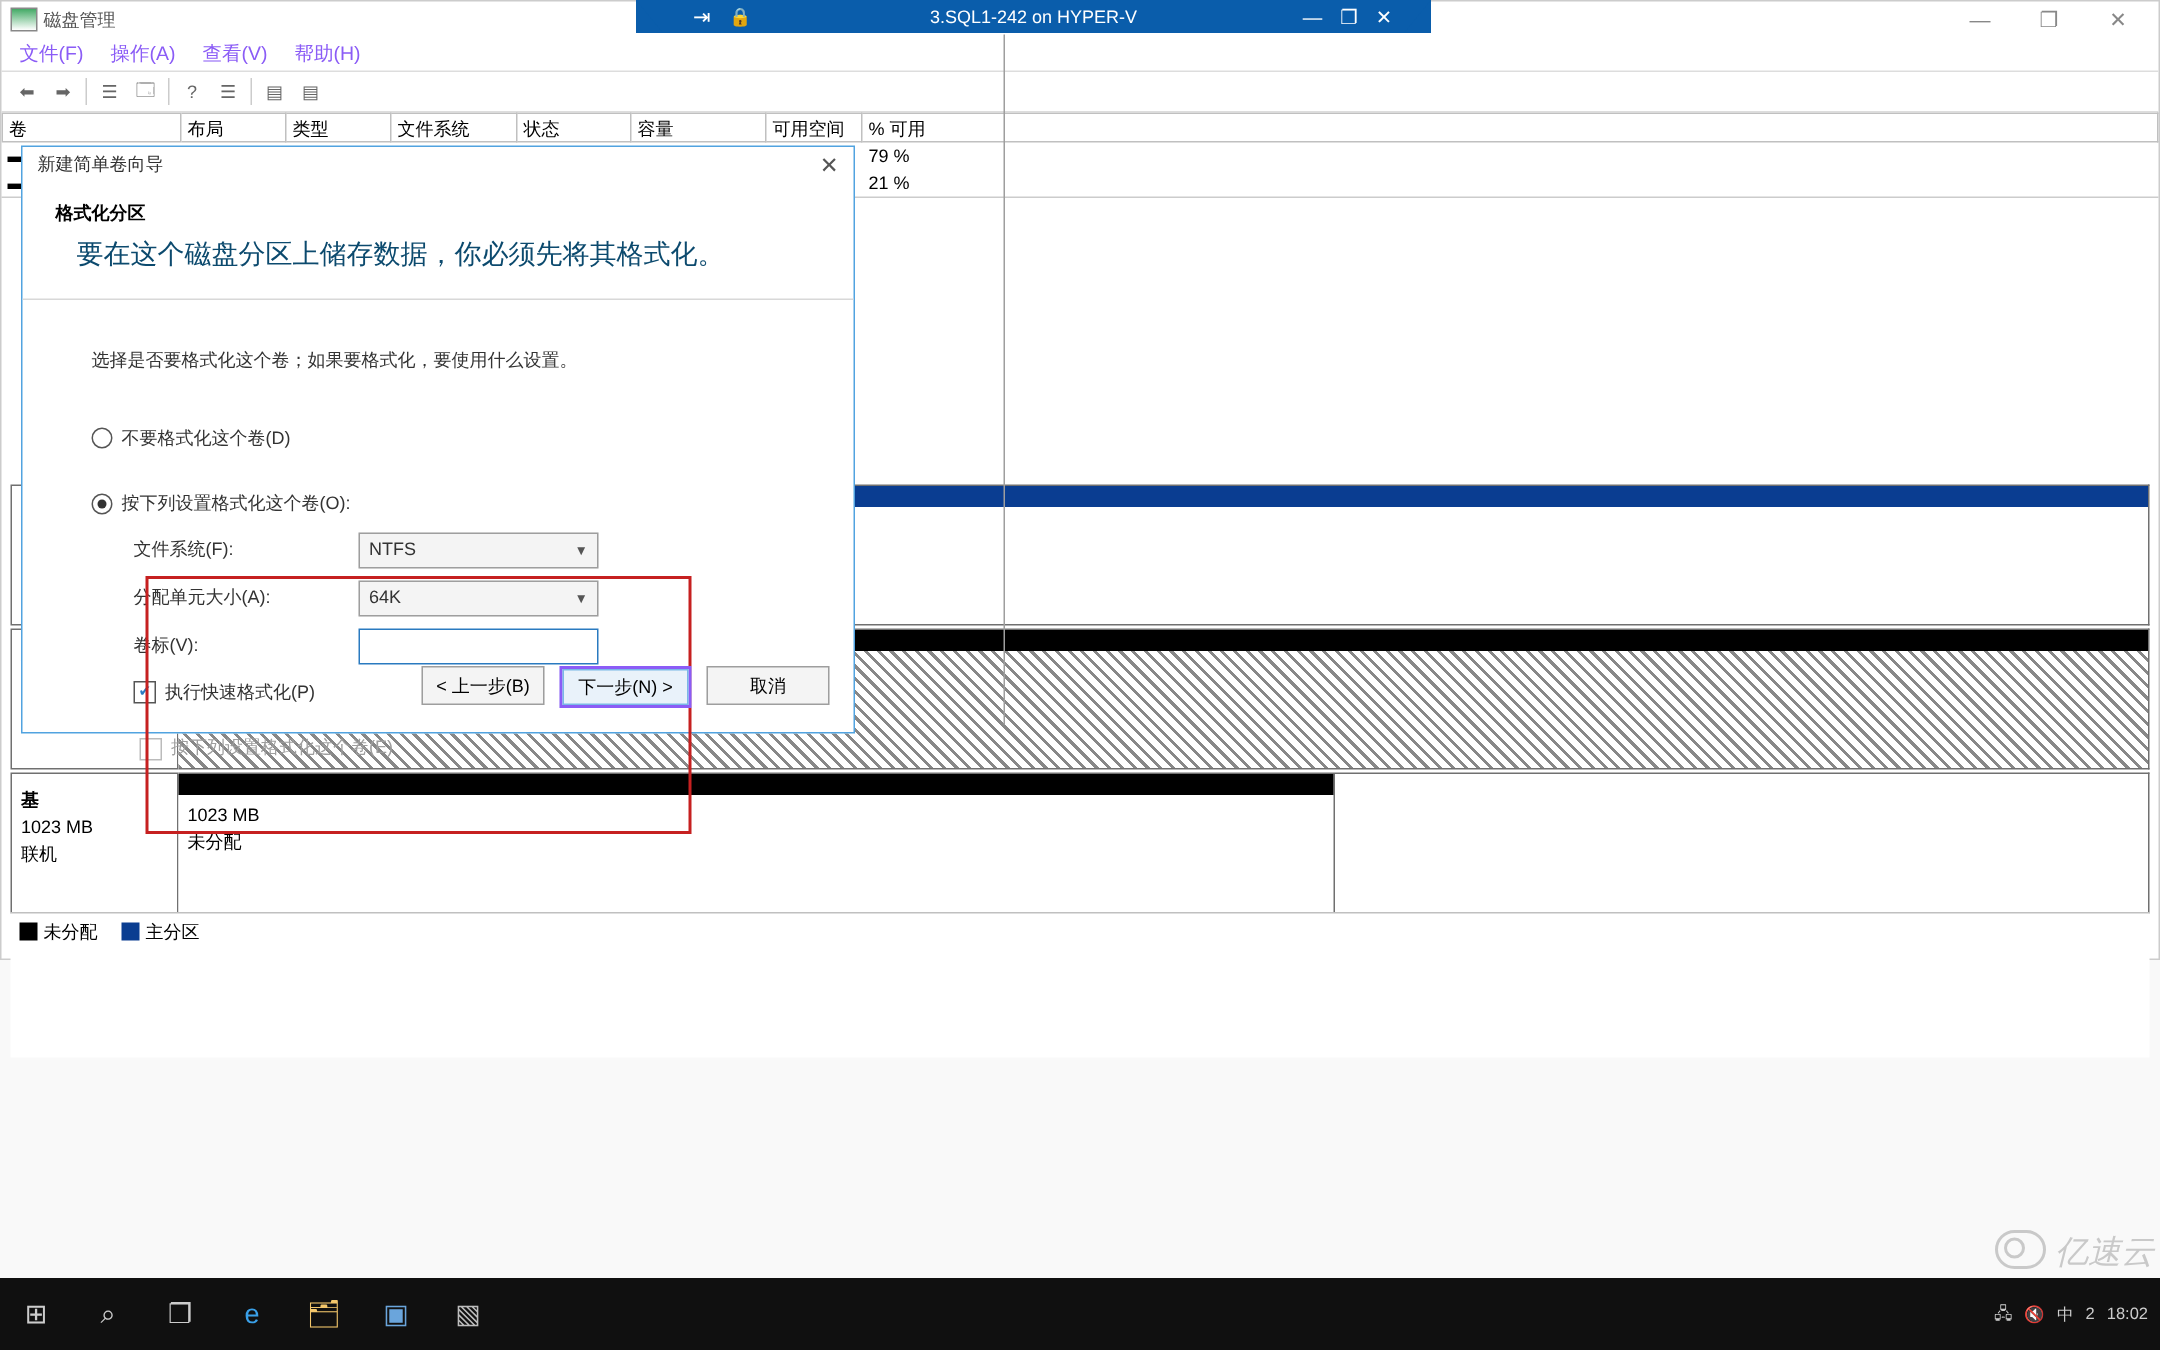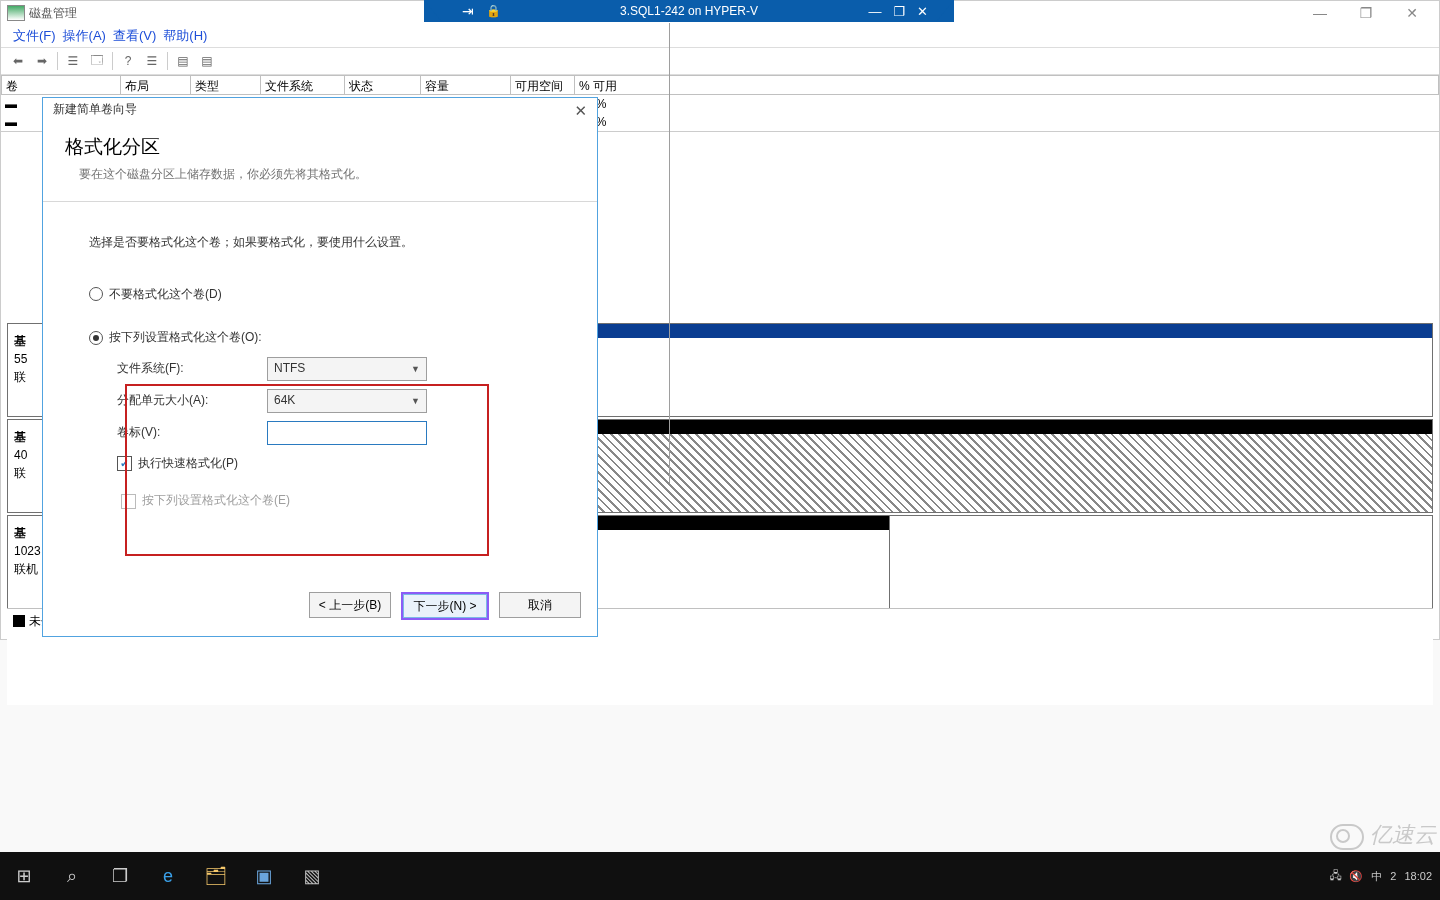--- a/index.html
+++ b/index.html
@@ -13,21 +13,21 @@
   
   .hv-bar{position:absolute;left:423px;top:-1px;height:22px;background:#0a5dab;color:#fff;
           display:flex;align-items:center;width:530px;font-size:12px;z-index:5}
   .hv-slope-l{border-left:18px solid transparent;border-top:22px solid #0a5dab;width:0;height:0;}
   .hv-slope-r{border-right:18px solid transparent;border-top:22px solid #0a5dab;width:0;height:0;}
   .hv-bar-inner{flex:1;height:22px;background:#0a5dab;display:flex;align-items:center;justify-content:center;position:relative}
   .hv-bar .pin{position:absolute;left:20px;font-size:14px}
   .hv-bar .lock{position:absolute;left:44px;font-size:12px}
   .hv-bar .btns{position:absolute;right:0;display:flex;gap:12px;font-size:13px;margin-right:8px}
   
-  .menu-bar{height:22px;line-height:22px;display:flex;gap:3px;padding-left:10px;font-size:13px;color:#1d4ed8}
+  .menu-bar{height:22px;line-height:22px;display:flex;gap:14px;padding-left:10px;font-size:13px;color:#8b5cf6}
   .menu-bar span{padding:0 2px}
   .tool-bar{height:26px;border-top:1px solid #ddd;border-bottom:1px solid #ddd;display:flex;align-items:center;padding-left:6px;gap:2px}
   .tb-icn{width:22px;height:20px;display:flex;align-items:center;justify-content:center;font-size:12px;color:#666}
   .tb-sep{width:1px;height:18px;background:#ccc;margin:0 2px}
   
   .tbl-wrap{position:relative;border-bottom:1px solid #ccc}
   .tbl-hdr{display:flex;height:20px;line-height:20px;background:#fff;font-size:12px}
   .tbl-hdr div{border:1px solid #c0c0c0;border-left:none;padding-left:4px;box-sizing:border-box}
   .tbl-hdr div:first-child{border-left:1px solid #c0c0c0}
   .row{display:flex;height:18px;line-height:18px;font-size:12px}
@@ -35,26 +35,26 @@
   
   .disk-panels{position:absolute;left:6px;right:6px;top:322px;bottom:50px}
   .disk-row{display:flex;margin-bottom:2px}
   .disk-label{width:112px;border:1px solid #707070;padding:8px 6px;font-size:12px;line-height:1.5;box-sizing:border-box;background:#fff}
   .disk-body{flex:1;border:1px solid #707070;border-left:none;background:#fff;box-sizing:border-box;position:relative}
   .vol{position:absolute;top:0;bottom:0}
   .vol .cap{height:14px}
   .vol .txt{padding:4px 6px;font-size:12px;line-height:1.5}
   .hatch{background:repeating-linear-gradient(45deg,#888 0,#888 2px,#fff 2px,#fff 6px)}
   
-  .wizard{position:absolute;left:42px;top:97px;width:556px;height:540px;background:#fff;border:1px solid #51a3e0;z-index:20;box-sizing:border-box}
+  .wizard{position:absolute;left:14px;top:97px;width:556px;height:392px;background:#fff;border:1px solid #51a3e0;z-index:20;box-sizing:border-box}
   .wizard .w-title{height:22px;line-height:22px;padding-left:10px;font-size:12px;color:#333;position:relative}
   .wizard .w-close{position:absolute;right:10px;top:2px;font-size:15px;color:#555}
   .wizard .w-head{padding:14px 22px 6px 22px}
-  .wizard .w-head .h1{font-size:19px;font-weight:normal}
-  .wizard .w-head .h2{font-size:12px;margin-top:6px;color:#737373;padding-left:14px}
+  .wizard .w-head .h1{font-size:12px;font-weight:bold}
+  .wizard .w-head .h2{font-size:18px;margin-top:6px;color:#0c4a6e;padding-left:14px}
   .wizard .w-sep{height:1px;background:#d8d8d8;margin:12px 0 0 0}
   .wizard .w-body{padding:30px 46px;font-size:12px;color:#333;line-height:1.8}
   .wizard .w-foot{position:absolute;bottom:16px;right:16px;display:flex;gap:10px}
   .btn{width:82px;height:26px;border:1px solid #9e9e9e;background:#f4f4f4;font-size:12px;display:flex;align-items:center;justify-content:center;box-sizing:border-box}
   .btn.primary{border:2px solid #8b5cf6;background:#e9f2fa;width:88px;height:28px;outline:1px solid #7ab8e6;outline-offset:-3px}
   .redbox{border:2px solid #c62020;position:absolute;left:82px;top:286px;width:360px;height:168px;pointer-events:none}
   .radio{display:flex;align-items:center;gap:6px;margin:4px 0}
   .radio .dot{width:12px;height:12px;border:1px solid #555;border-radius:50%;display:flex;align-items:center;justify-content:center}
   .radio .dot.on:after{content:"";width:6px;height:6px;background:#333;border-radius:50%}
   .frm-row{display:flex;align-items:center;margin:8px 0}
@@ -71,21 +71,21 @@
   
   .legend{position:absolute;left:6px;bottom:6px;right:6px;height:24px;border-top:1px solid #c0c0c0;display:flex;align-items:center;gap:16px;padding-left:6px;font-size:12px;background:#fff}
   .lg-sw{width:12px;height:12px;display:inline-block;margin-right:4px;vertical-align:middle}
   .lg-blk{background:#000}
   .lg-blue{background:#0a3d91}
   
   .taskbar{position:absolute;left:0;bottom:0;width:1440px;height:48px;background:#101010;display:flex;align-items:center;color:#fff}
   .taskbar .tb-item{width:48px;height:48px;display:flex;align-items:center;justify-content:center;font-size:18px;color:#ccc}
   .taskbar .tray{margin-left:auto;display:flex;align-items:center;height:100%;gap:8px;padding-right:8px;color:#ccc;font-size:11px}
   
-  .wm{position:absolute;right:4px;bottom:50px;color:#c9c9c9;font-size:22px;font-style:italic;display:flex;align-items:flex-end;gap:6px;z-index:80}
+  .wm{position:absolute;right:4px;bottom:50px;color:#c9c9c9;font-size:22px;font-style:italic;display:flex;align-items:flex-start;gap:6px;z-index:80}
   .wm-logo{width:30px;height:22px;border:2px solid #c9c9c9;border-radius:14px;position:relative}
   .wm-logo:before{content:"";position:absolute;left:4px;top:3px;width:10px;height:10px;border:2px solid #c9c9c9;border-radius:50%}
   
   .c-v{width:120px}.c-l{width:70px}.c-t{width:70px}.c-fs{width:84px}.c-st{width:76px}.c-sz{width:90px}.c-free{width:64px}.c-pct{width:60px;flex:0 0 60px}
 </style>
 </head>
 <body>
 
 <div class="desktop">
 

